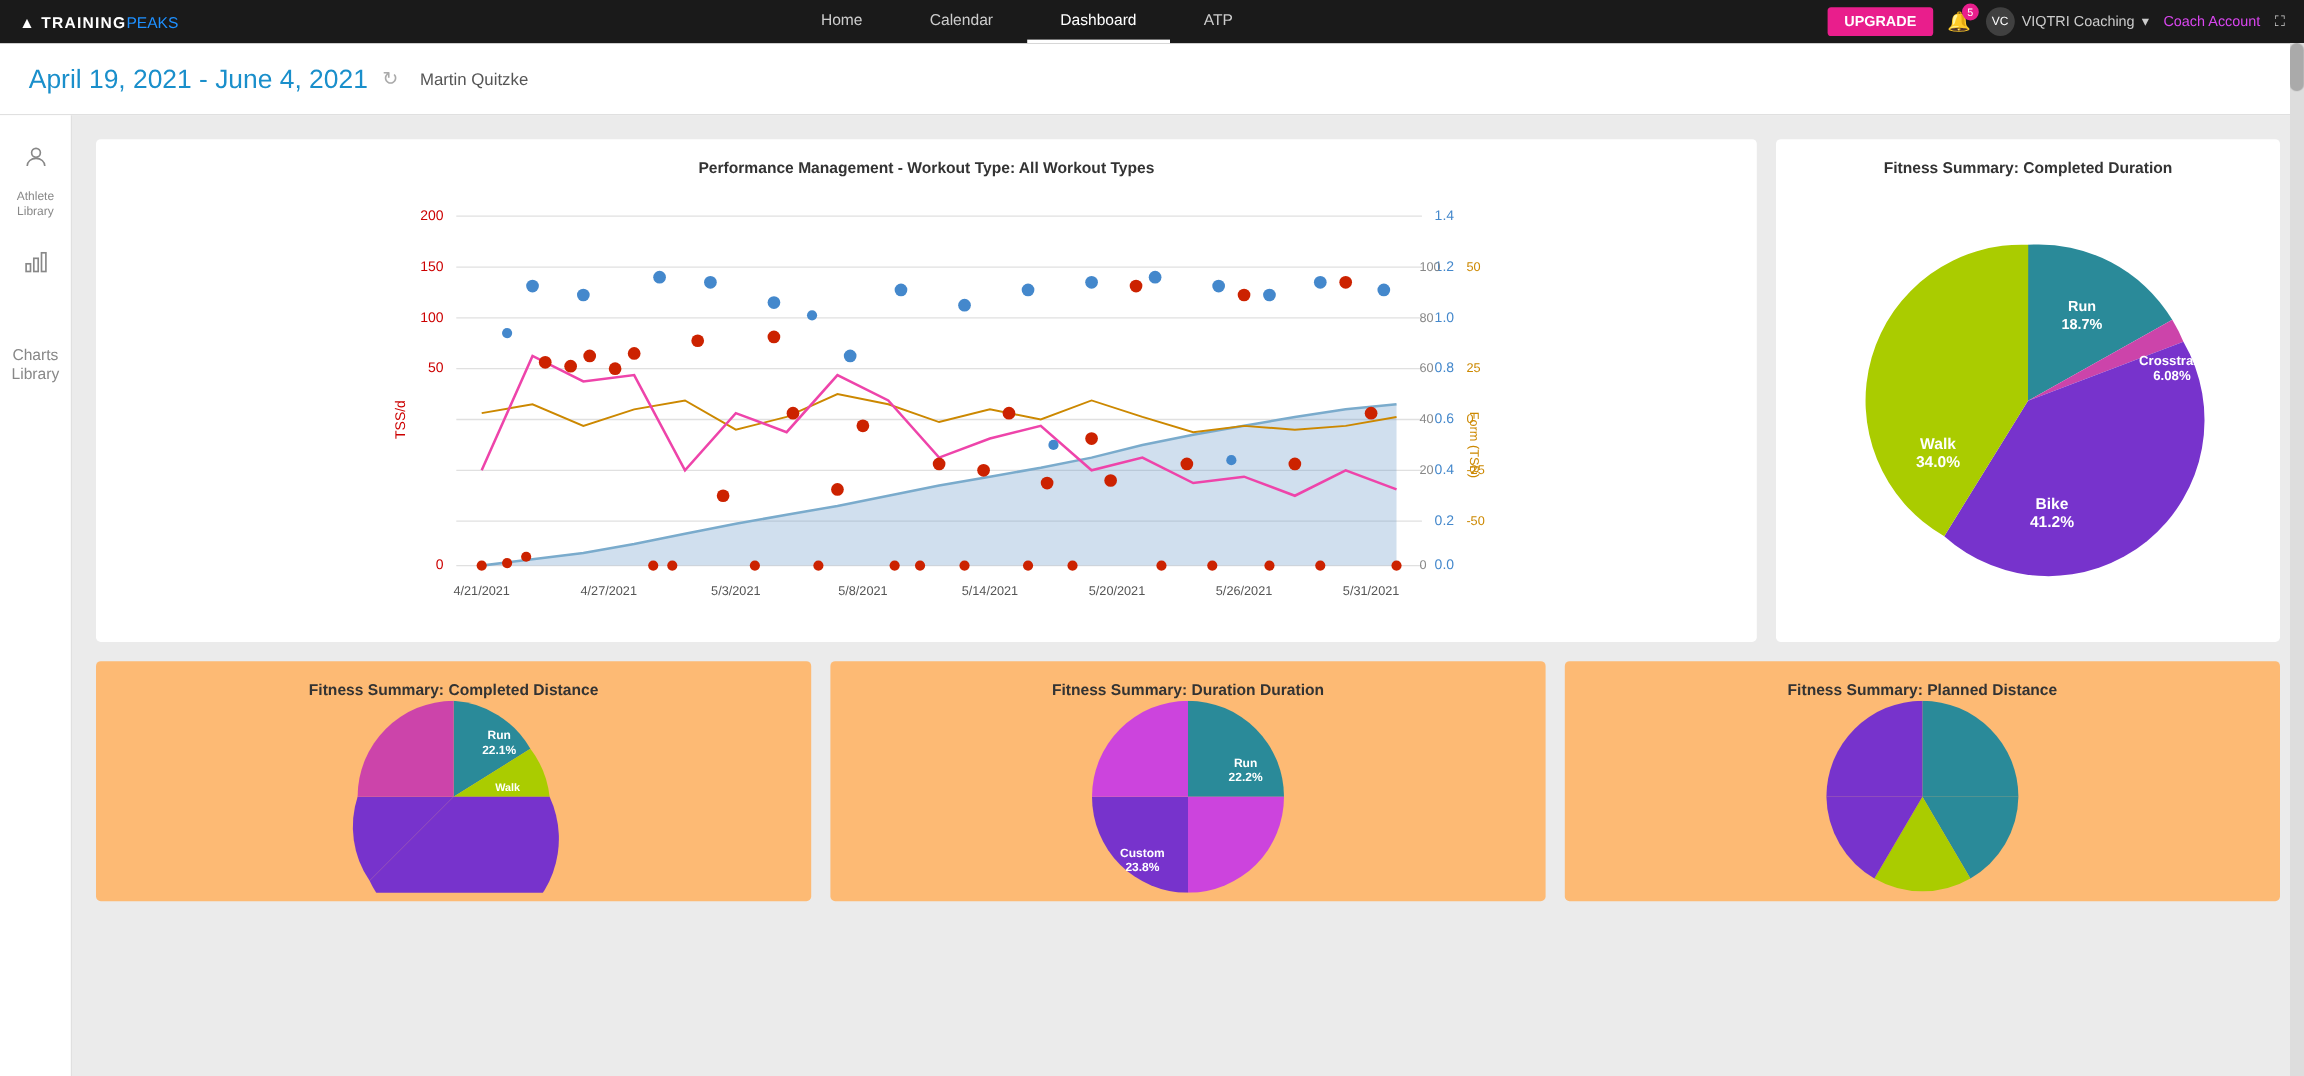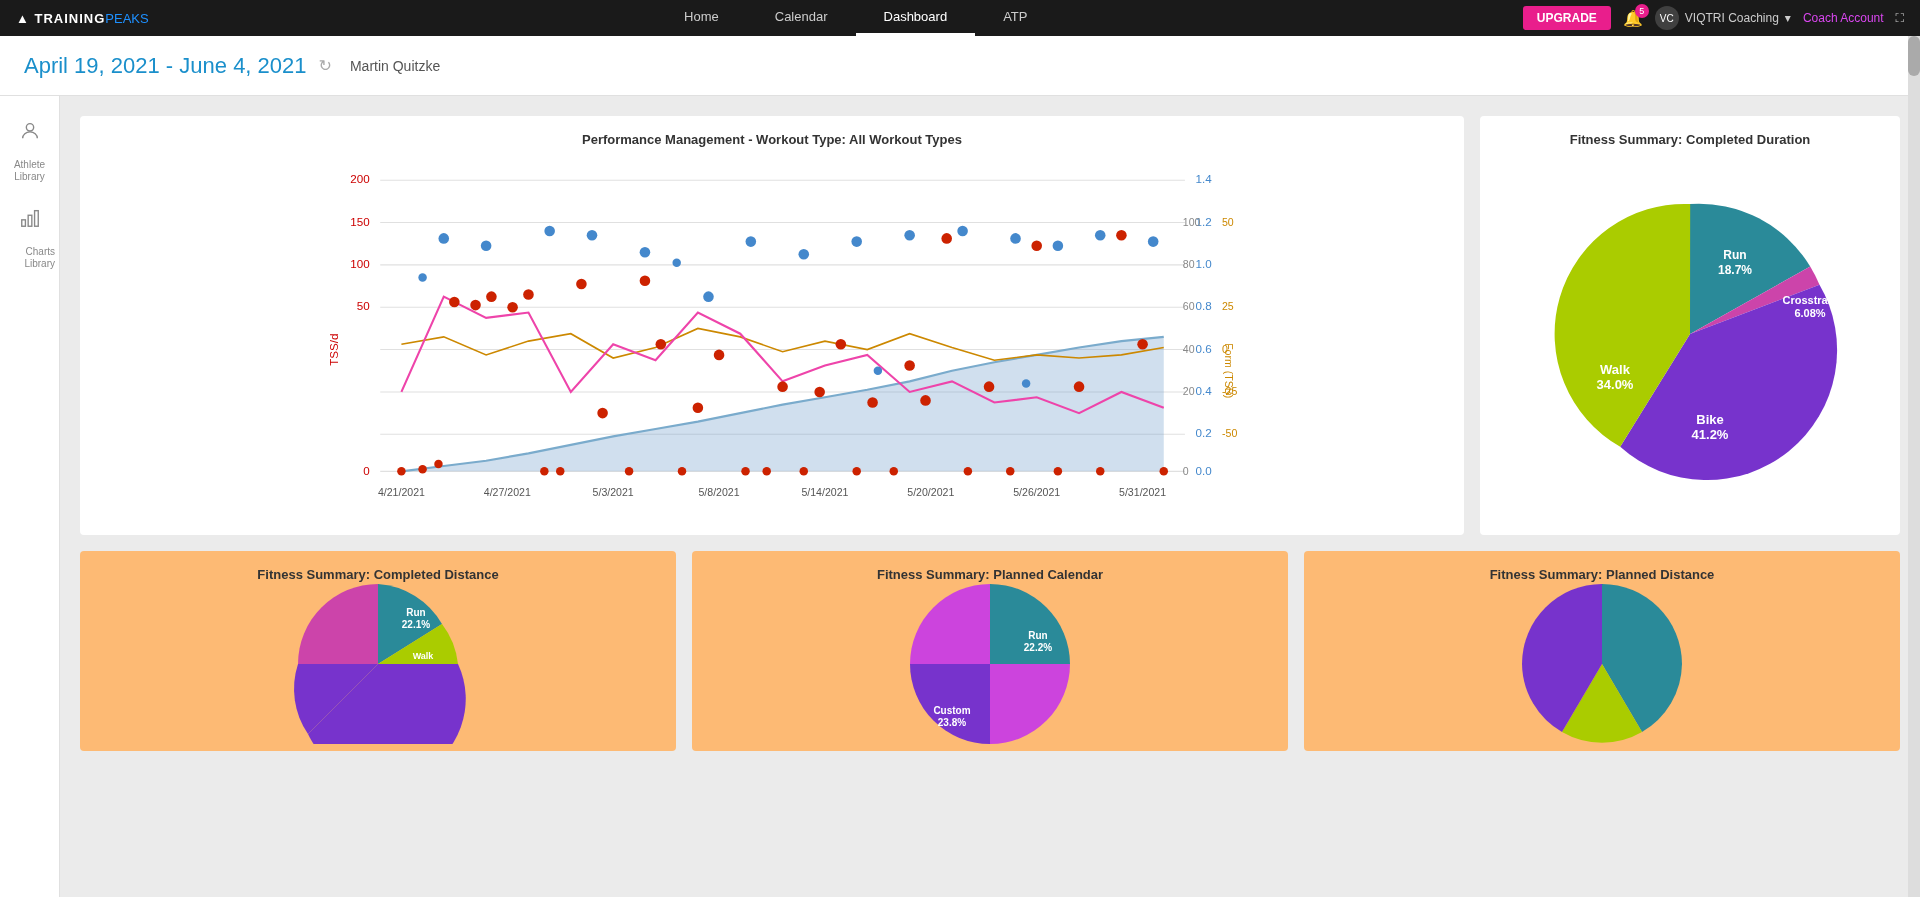--- a/index.html
+++ b/index.html
@@ -284,21 +284,21 @@
         <path d="M4 20c0-4 3.6-7 8-7s8 3 8 7"></path>
       </svg>
       <span style="font-size:10px;color:#888;text-align:center;line-height:1.2;">Athlete Library</span>
     </div>
     <div class="sidebar-item">
       <svg viewBox="0 0 24 24" fill="none" stroke="#888" stroke-width="1.5">
         <rect x="3" y="14" width="4" height="7"></rect>
         <rect x="10" y="9" width="4" height="12"></rect>
         <rect x="17" y="4" width="4" height="17"></rect>
       </svg>
-      <span style="font-size:10px;color:#888;text-align:right;line-height:1.2;">Charts Library</span>
+      <span style="font-size:13px;color:#888;text-align:center;line-height:1.2;margin-top:42px;">Charts Library</span>
     </div>
   </div>
 
   <div class="content">
 
     <div class="charts-grid-top">
 
       <div class="chart-card">
         <div class="chart-title">Performance Management - Workout Type: All Workout Types</div>
         <div class="perf-chart-container">
@@ -471,21 +471,21 @@
 
             <text x="138" y="32" font-size="10" fill="white" font-weight="bold" text-anchor="middle">Run</text>
             <text x="138" y="44" font-size="10" fill="white" font-weight="bold" text-anchor="middle">22.1%</text>
 
             <text x="145" y="75" font-size="9" fill="white" font-weight="bold" text-anchor="middle">Walk</text>
           </svg>
         </div>
       </div>
 
       <div class="chart-card-bottom">
-        <div class="chart-title">Fitness Summary: Planned Calendar</div>
+        <div class="chart-title">Fitness Summary: Duration Duration</div>
         <div style="display:flex;justify-content:center;align-items:center;height:140px;">
           <svg width="200" height="160" viewBox="0 0 200 160">
 
             <path d="M100,80 L100,0 A80,80 0 0,1 180,80 Z" fill="#2a8a99"></path>
 
             <path d="M100,80 L180,80 A80,80 0 0,1 100,160 Z" fill="#cc44dd"></path>
 
             <path d="M100,80 L100,160 A80,80 0 0,1 20,80 Z" fill="#7733cc"></path>
             <path d="M100,80 L20,80 A80,80 0 0,1 100,0 Z" fill="#cc44dd"></path>
 

